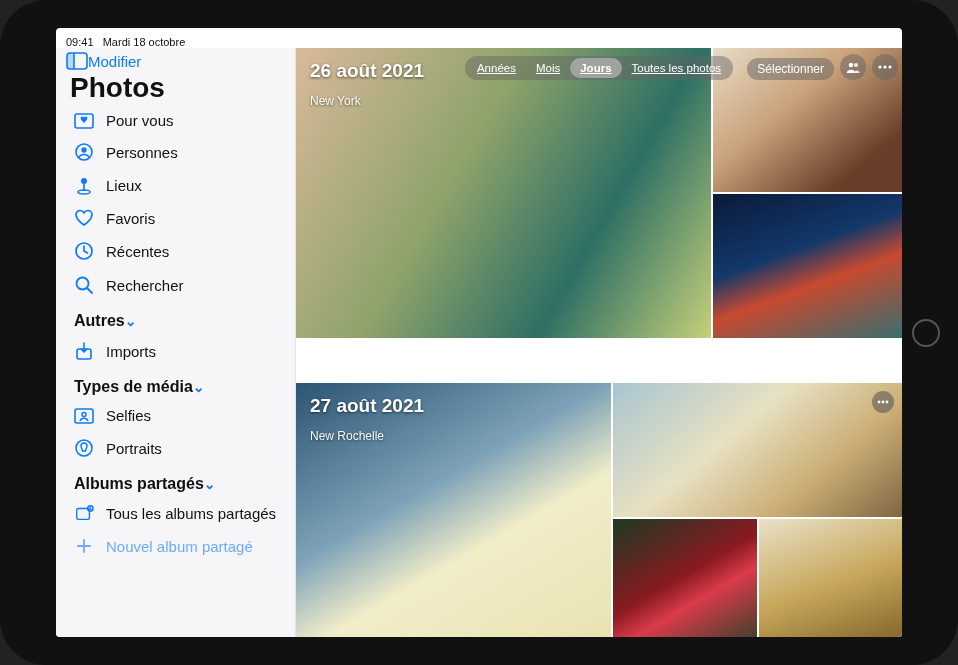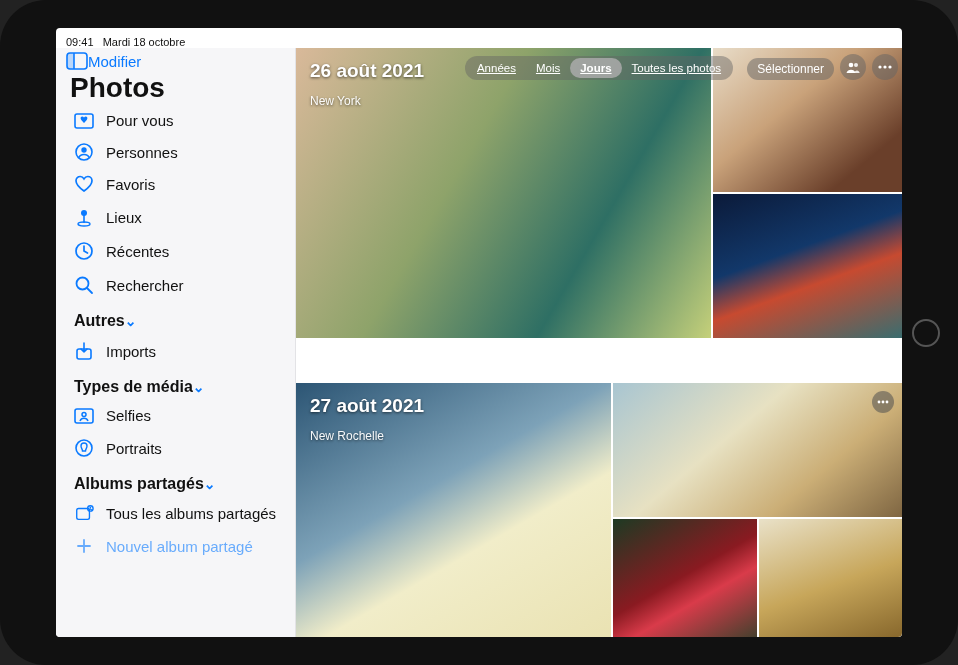--- a/index.html
+++ b/index.html
@@ -280,36 +280,36 @@
                   <circle cx="10" cy="9" r="8" fill="none" stroke="currentColor" stroke-width="1.6"></circle>
                   <circle cx="10" cy="7" r="2.7" fill="currentColor"></circle>
                   <path d="M4.5 15c1-2.5 3-3.5 5.5-3.5s4.5 1 5.5 3.5" fill="none" stroke="currentColor" stroke-width="1.6"></path>
                 </svg>
             </span>
             <span>Personnes</span>
           </div>
 
           <div class="sb-item">
             <span class="icon">
-              <svg width="20" height="18" viewBox="0 0 20 18">
-                  <path d="M10 16S2 10.5 2 5.8C2 3.2 4 1.5 6.2 1.5c1.6 0 3 1 3.8 2.4C10.8 2.5 12.2 1.5 13.8 1.5 16 1.5 18 3.2 18 5.8 18 10.5 10 16 10 16z" fill="none" stroke="currentColor" stroke-width="1.7"></path>
-                </svg>
-            </span>
-            <span>Favoris</span>
-          </div>
-
-          <div class="sb-item">
-            <span class="icon">
               <svg width="18" height="20" viewBox="0 0 18 20">
                   <circle cx="9" cy="6" r="3" fill="currentColor"></circle>
                   <line x1="9" y1="8" x2="9" y2="16" stroke="currentColor" stroke-width="1.6"></line>
                   <ellipse cx="9" cy="17" rx="6" ry="2" fill="none" stroke="currentColor" stroke-width="1.4"></ellipse>
                 </svg>
             </span>
             <span>Lieux</span>
+          </div>
+
+          <div class="sb-item">
+            <span class="icon">
+              <svg width="20" height="18" viewBox="0 0 20 18">
+                  <path d="M10 16S2 10.5 2 5.8C2 3.2 4 1.5 6.2 1.5c1.6 0 3 1 3.8 2.4C10.8 2.5 12.2 1.5 13.8 1.5 16 1.5 18 3.2 18 5.8 18 10.5 10 16 10 16z" fill="none" stroke="currentColor" stroke-width="1.7"></path>
+                </svg>
+            </span>
+            <span>Favoris</span>
           </div>
 
           <div class="sb-item">
             <span class="icon">
               <svg width="20" height="20" viewBox="0 0 20 20">
                   <circle cx="10" cy="10" r="8" fill="none" stroke="currentColor" stroke-width="1.7"></circle>
                   <path d="M10 5v5l3.5 2" fill="none" stroke="currentColor" stroke-width="1.7" stroke-linecap="round"></path>
                 </svg>
             </span>
             <span>Récentes</span>

